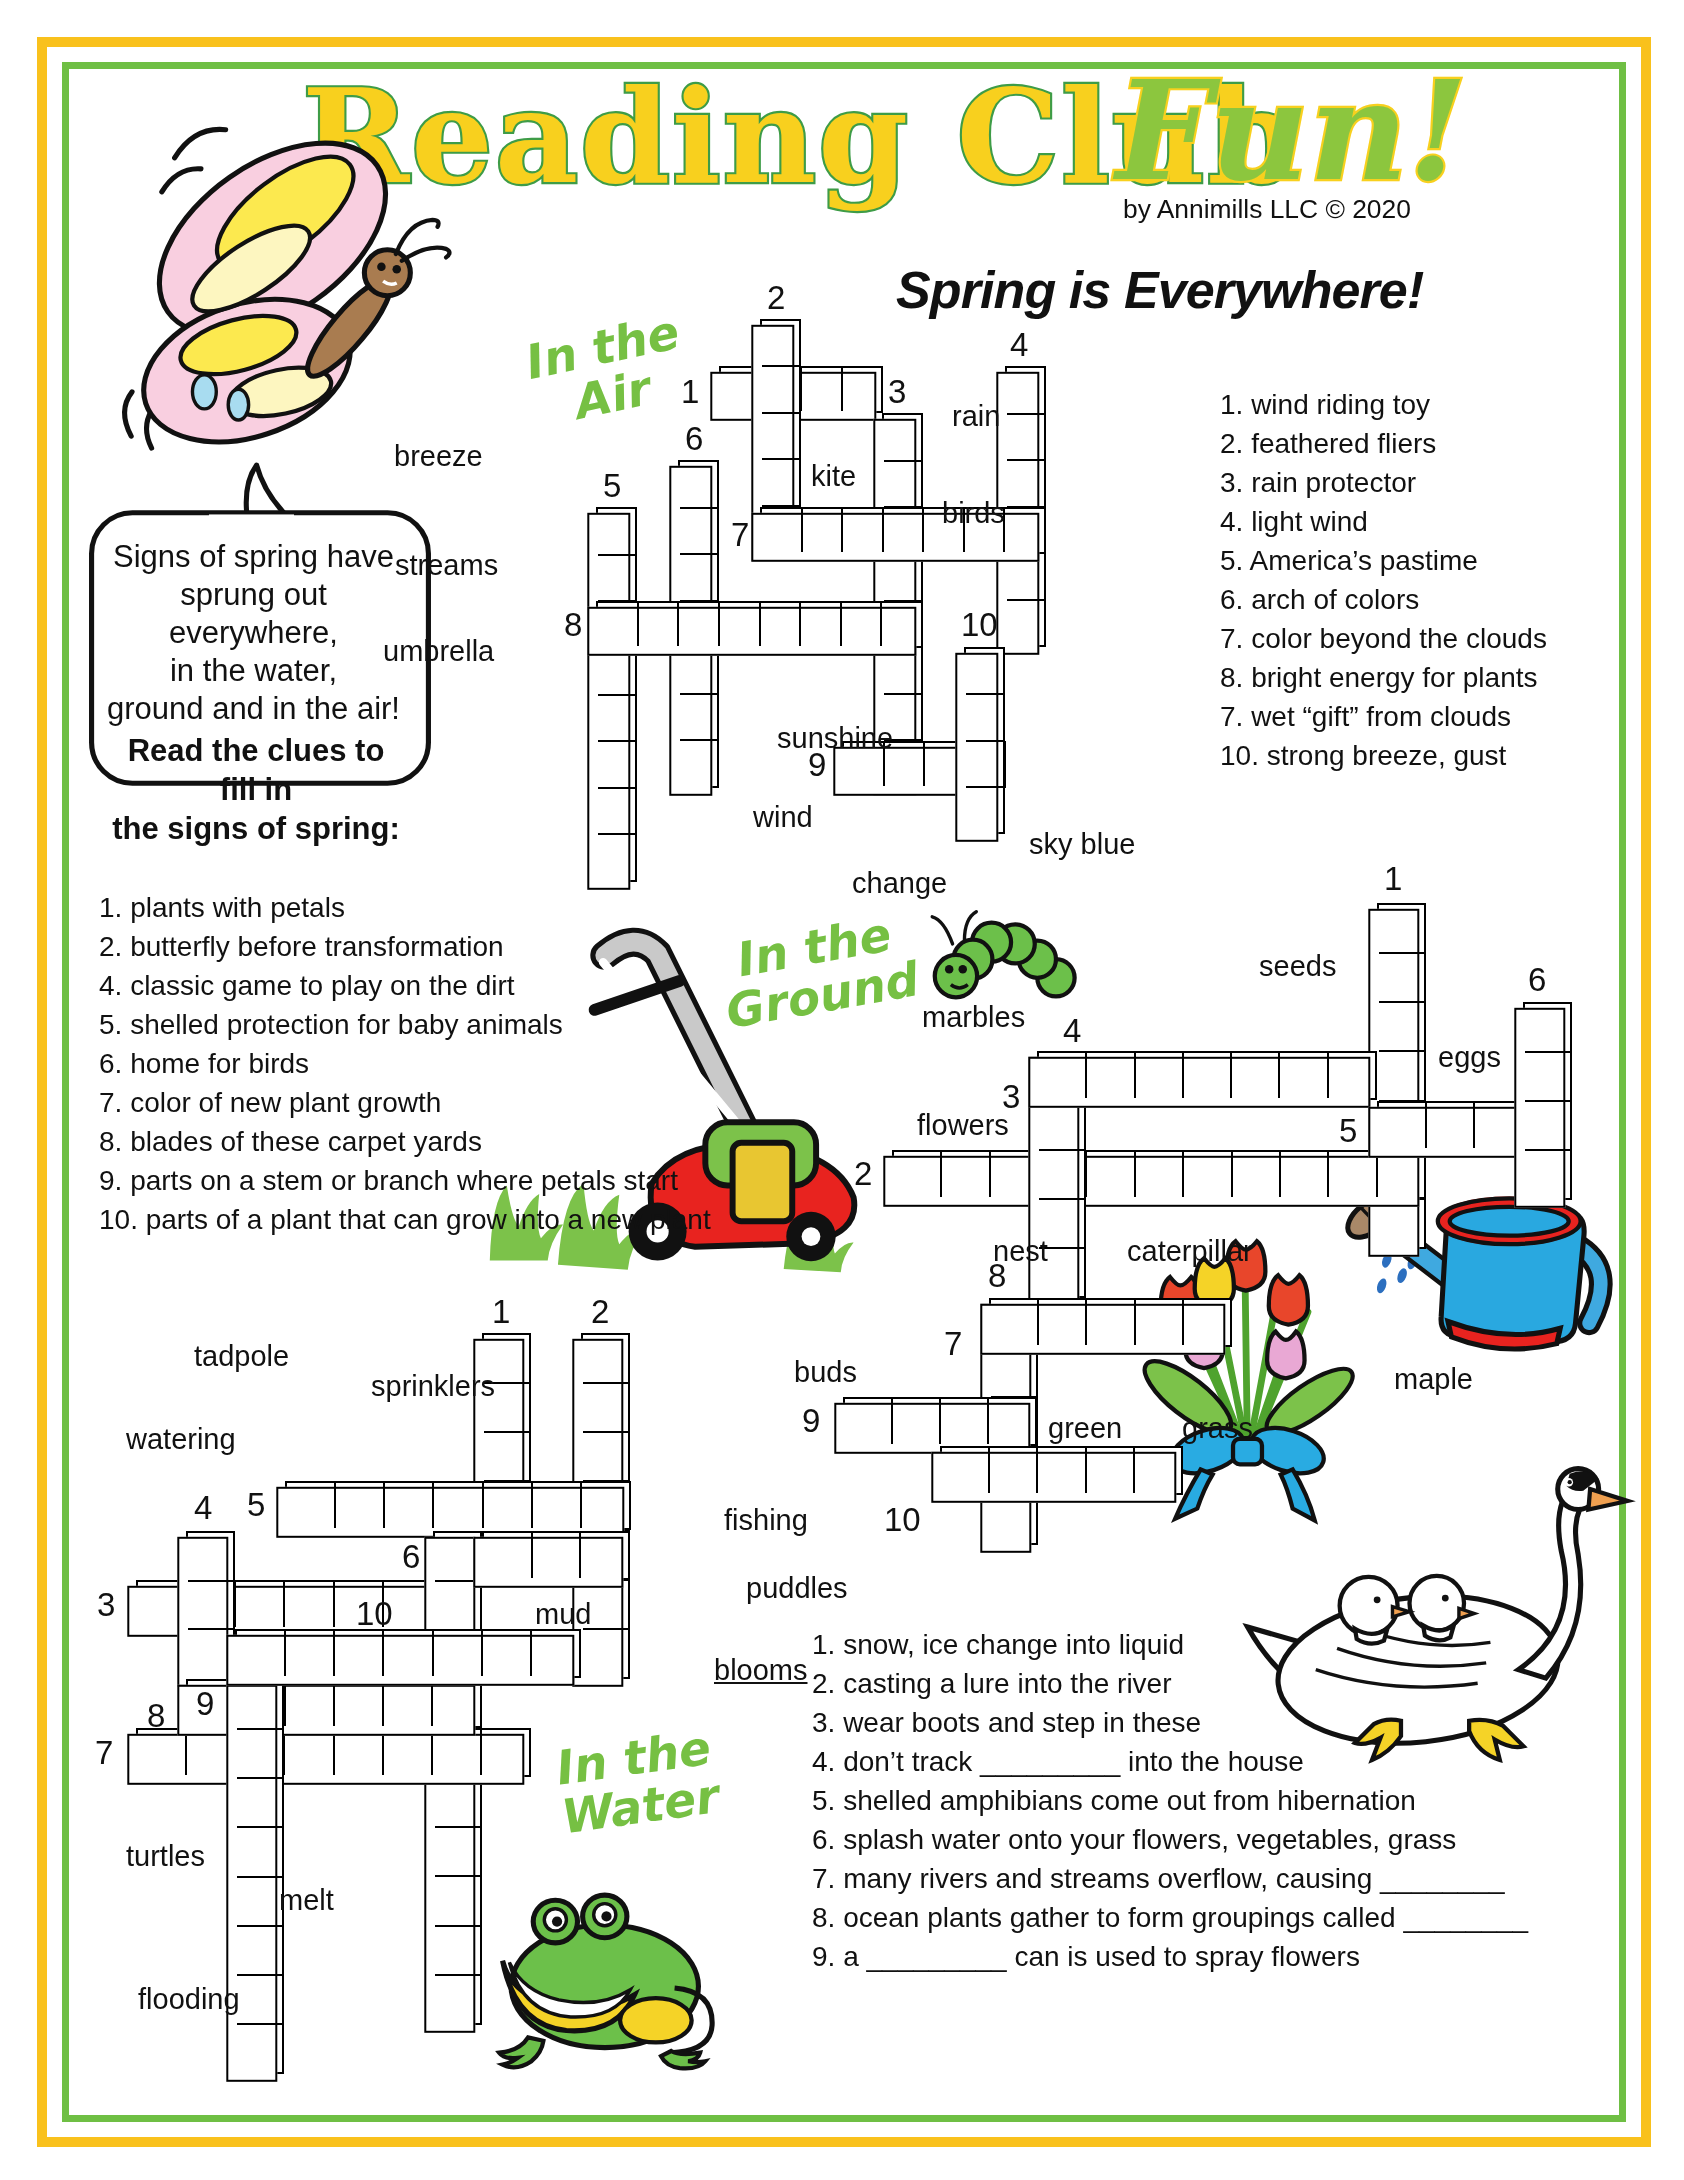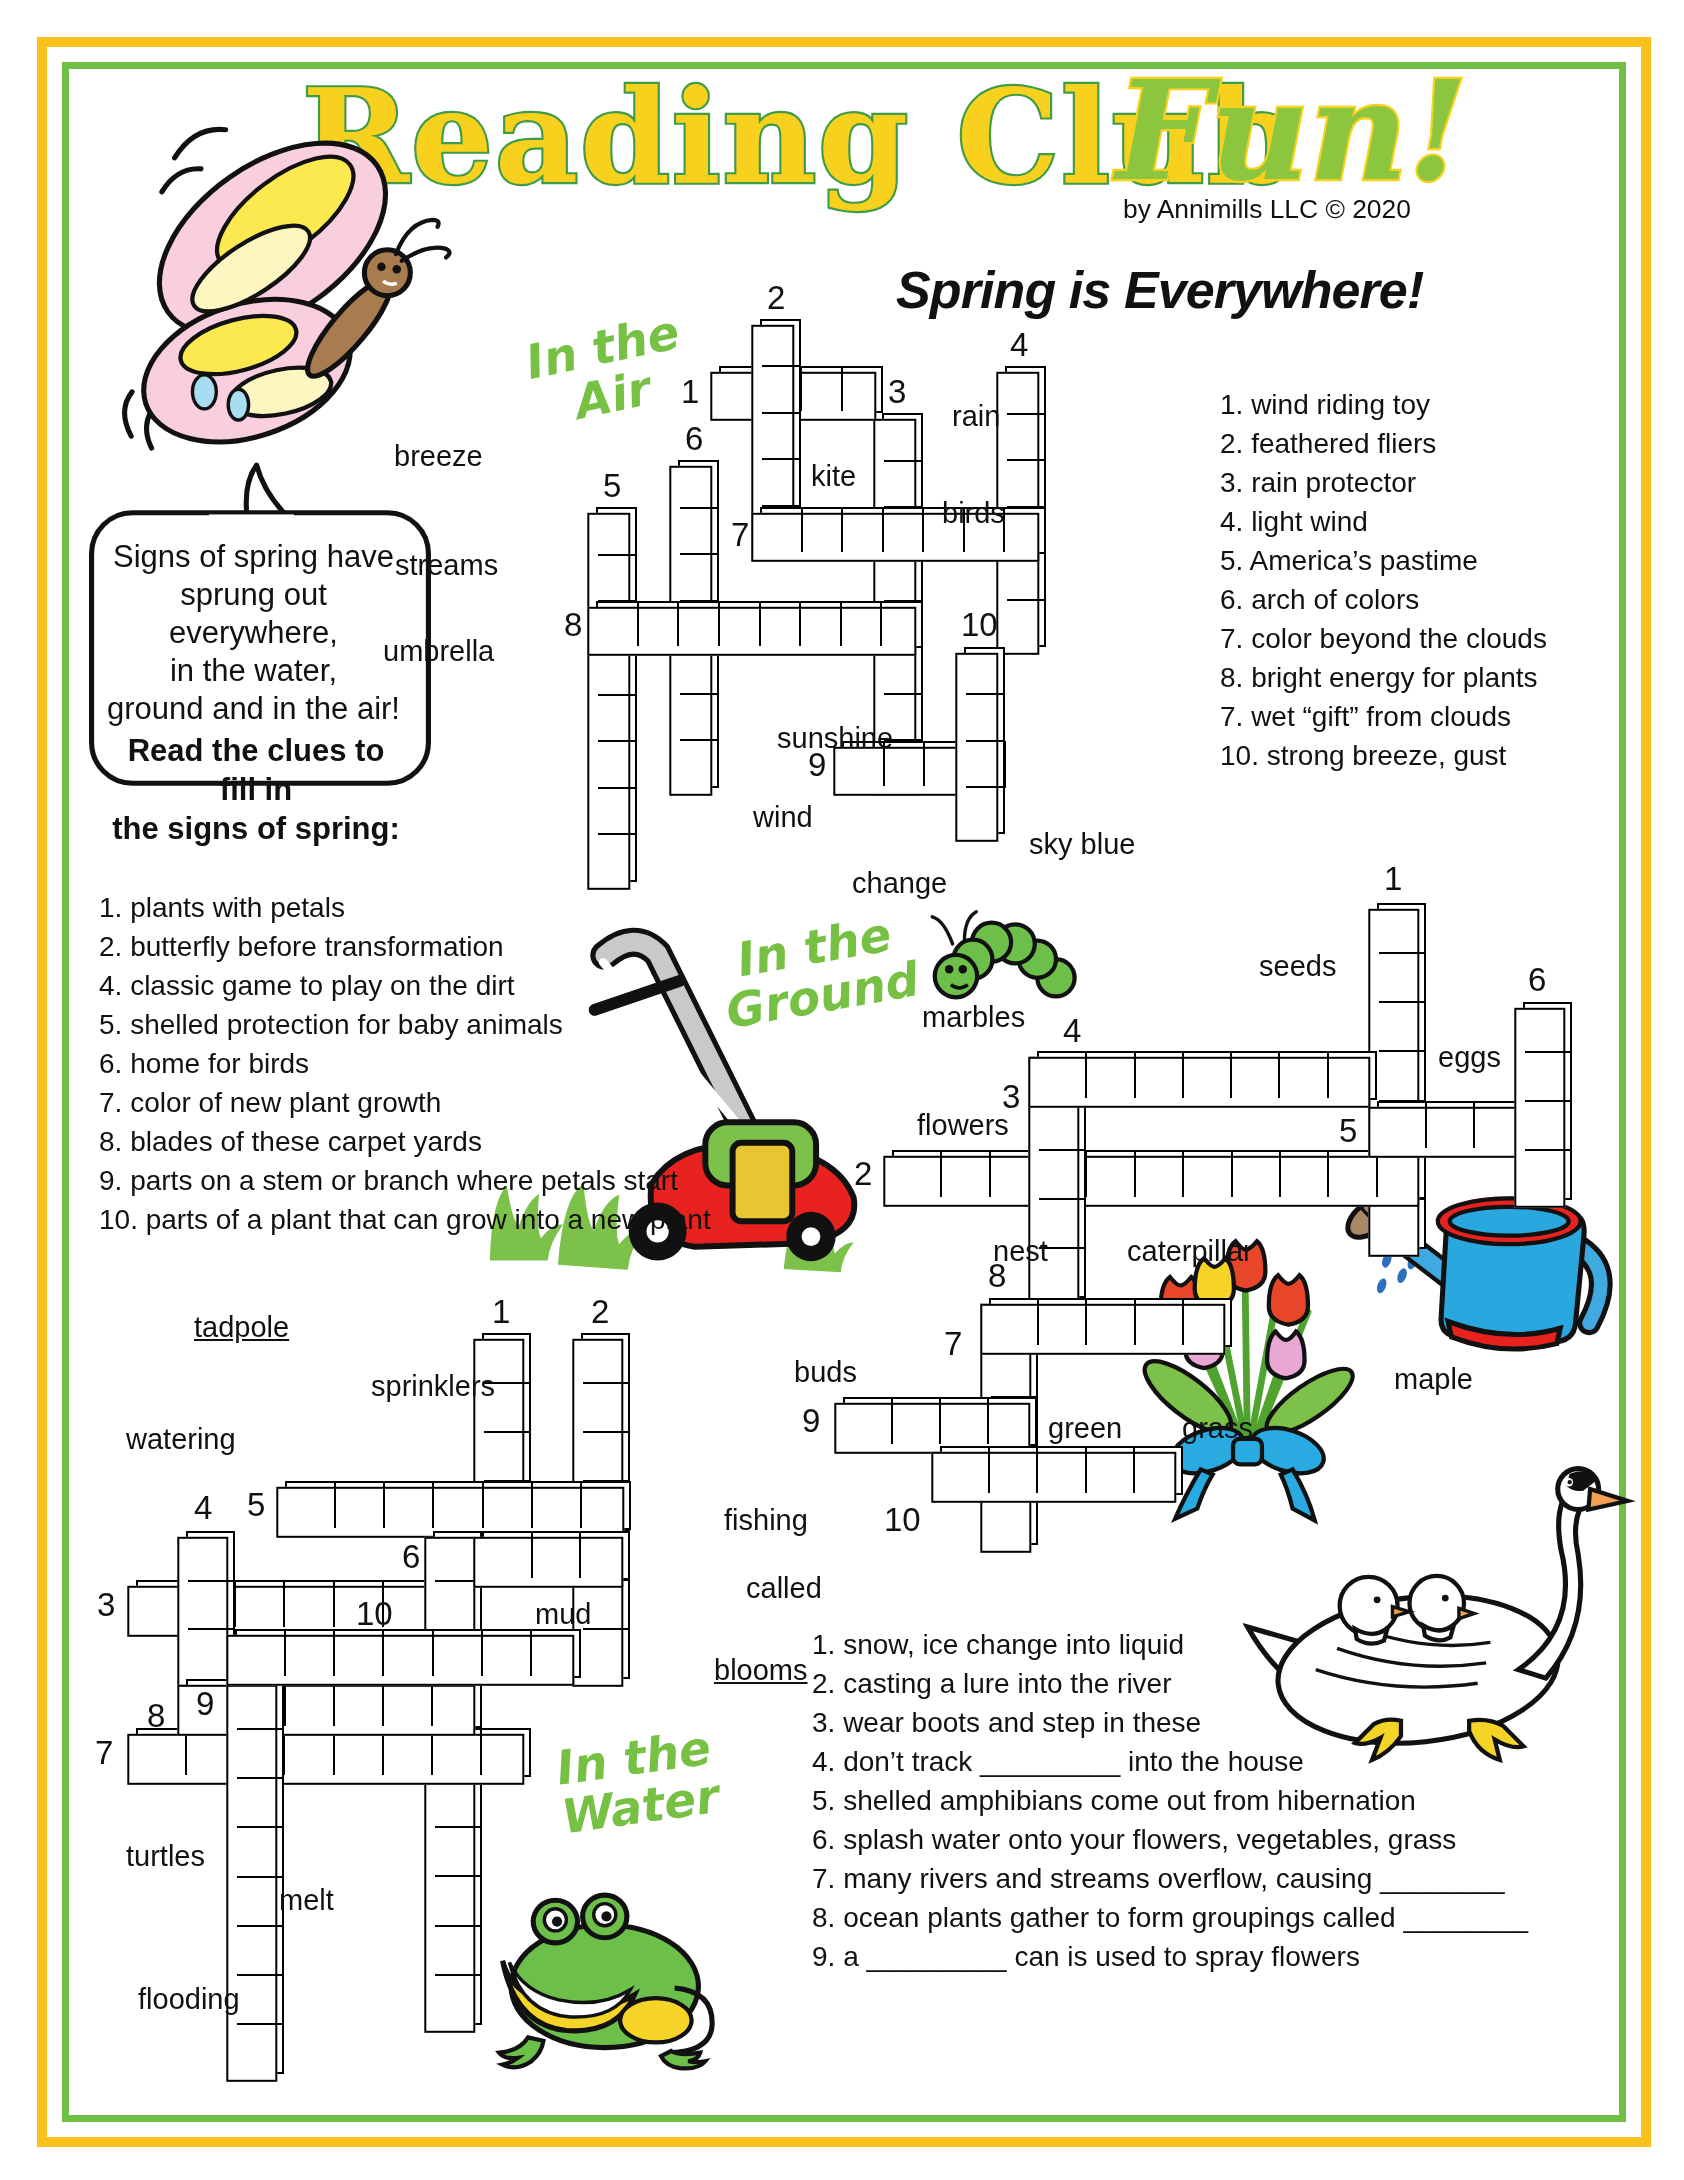--- a/index.html
+++ b/index.html
@@ -539,25 +539,25 @@
     <div class="num" style="position: absolute; left: 492px; top: 1293px;">1</div>
     <div class="num" style="position: absolute; left: 591px; top: 1293px;">2</div>
     <div class="num" style="position: absolute; left: 247px; top: 1486px;">5</div>
     <div class="num" style="position: absolute; left: 194px; top: 1489px;">4</div>
     <div class="num" style="position: absolute; left: 402px; top: 1538px;">6</div>
     <div class="num" style="position: absolute; left: 97px; top: 1586px;">3</div>
     <div class="num" style="position: absolute; left: 356px; top: 1595px;">10</div>
     <div class="num" style="position: absolute; left: 196px; top: 1685px;">9</div>
     <div class="num" style="position: absolute; left: 147px; top: 1697px;">8</div>
     <div class="num" style="position: absolute; left: 95px; top: 1734px;">7</div>
-    <div class="bank" style="position: absolute; left: 194px; top: 1311px; text-decoration: underline;">tadpole</div>
+    <div class="bank" style="position: absolute; left: 194px; top: 1340px;">tadpole</div>
     <div class="bank" style="position: absolute; left: 371px; top: 1370px;">sprinklers</div>
     <div class="bank" style="position: absolute; left: 126px; top: 1423px;">watering</div>
     <div class="bank" style="position: absolute; left: 724px; top: 1504px;">fishing</div>
-    <div class="bank" style="position: absolute; left: 746px; top: 1572px;">called</div>
+    <div class="bank" style="position: absolute; left: 746px; top: 1572px;">puddles</div>
     <div class="bank" style="position: absolute; left: 535px; top: 1598px;">mud</div>
     <div class="bank" style="position: absolute; left: 714px; top: 1654px; text-decoration: underline;">blooms</div>
     <div class="bank" style="position: absolute; left: 126px; top: 1840px;">turtles</div>
     <div class="bank" style="position: absolute; left: 279px; top: 1884px;">melt</div>
     <div class="bank" style="position: absolute; left: 138px; top: 1983px;">flooding</div>
     <div class="clues" style="position: absolute; left: 812px; top: 1625px;">
       <div>1. snow, ice change into liquid</div>
       <div>2. casting a lure into the river</div>
       <div>3. wear boots and step in these</div>
       <div>4. don’t track _________ into the house</div>

